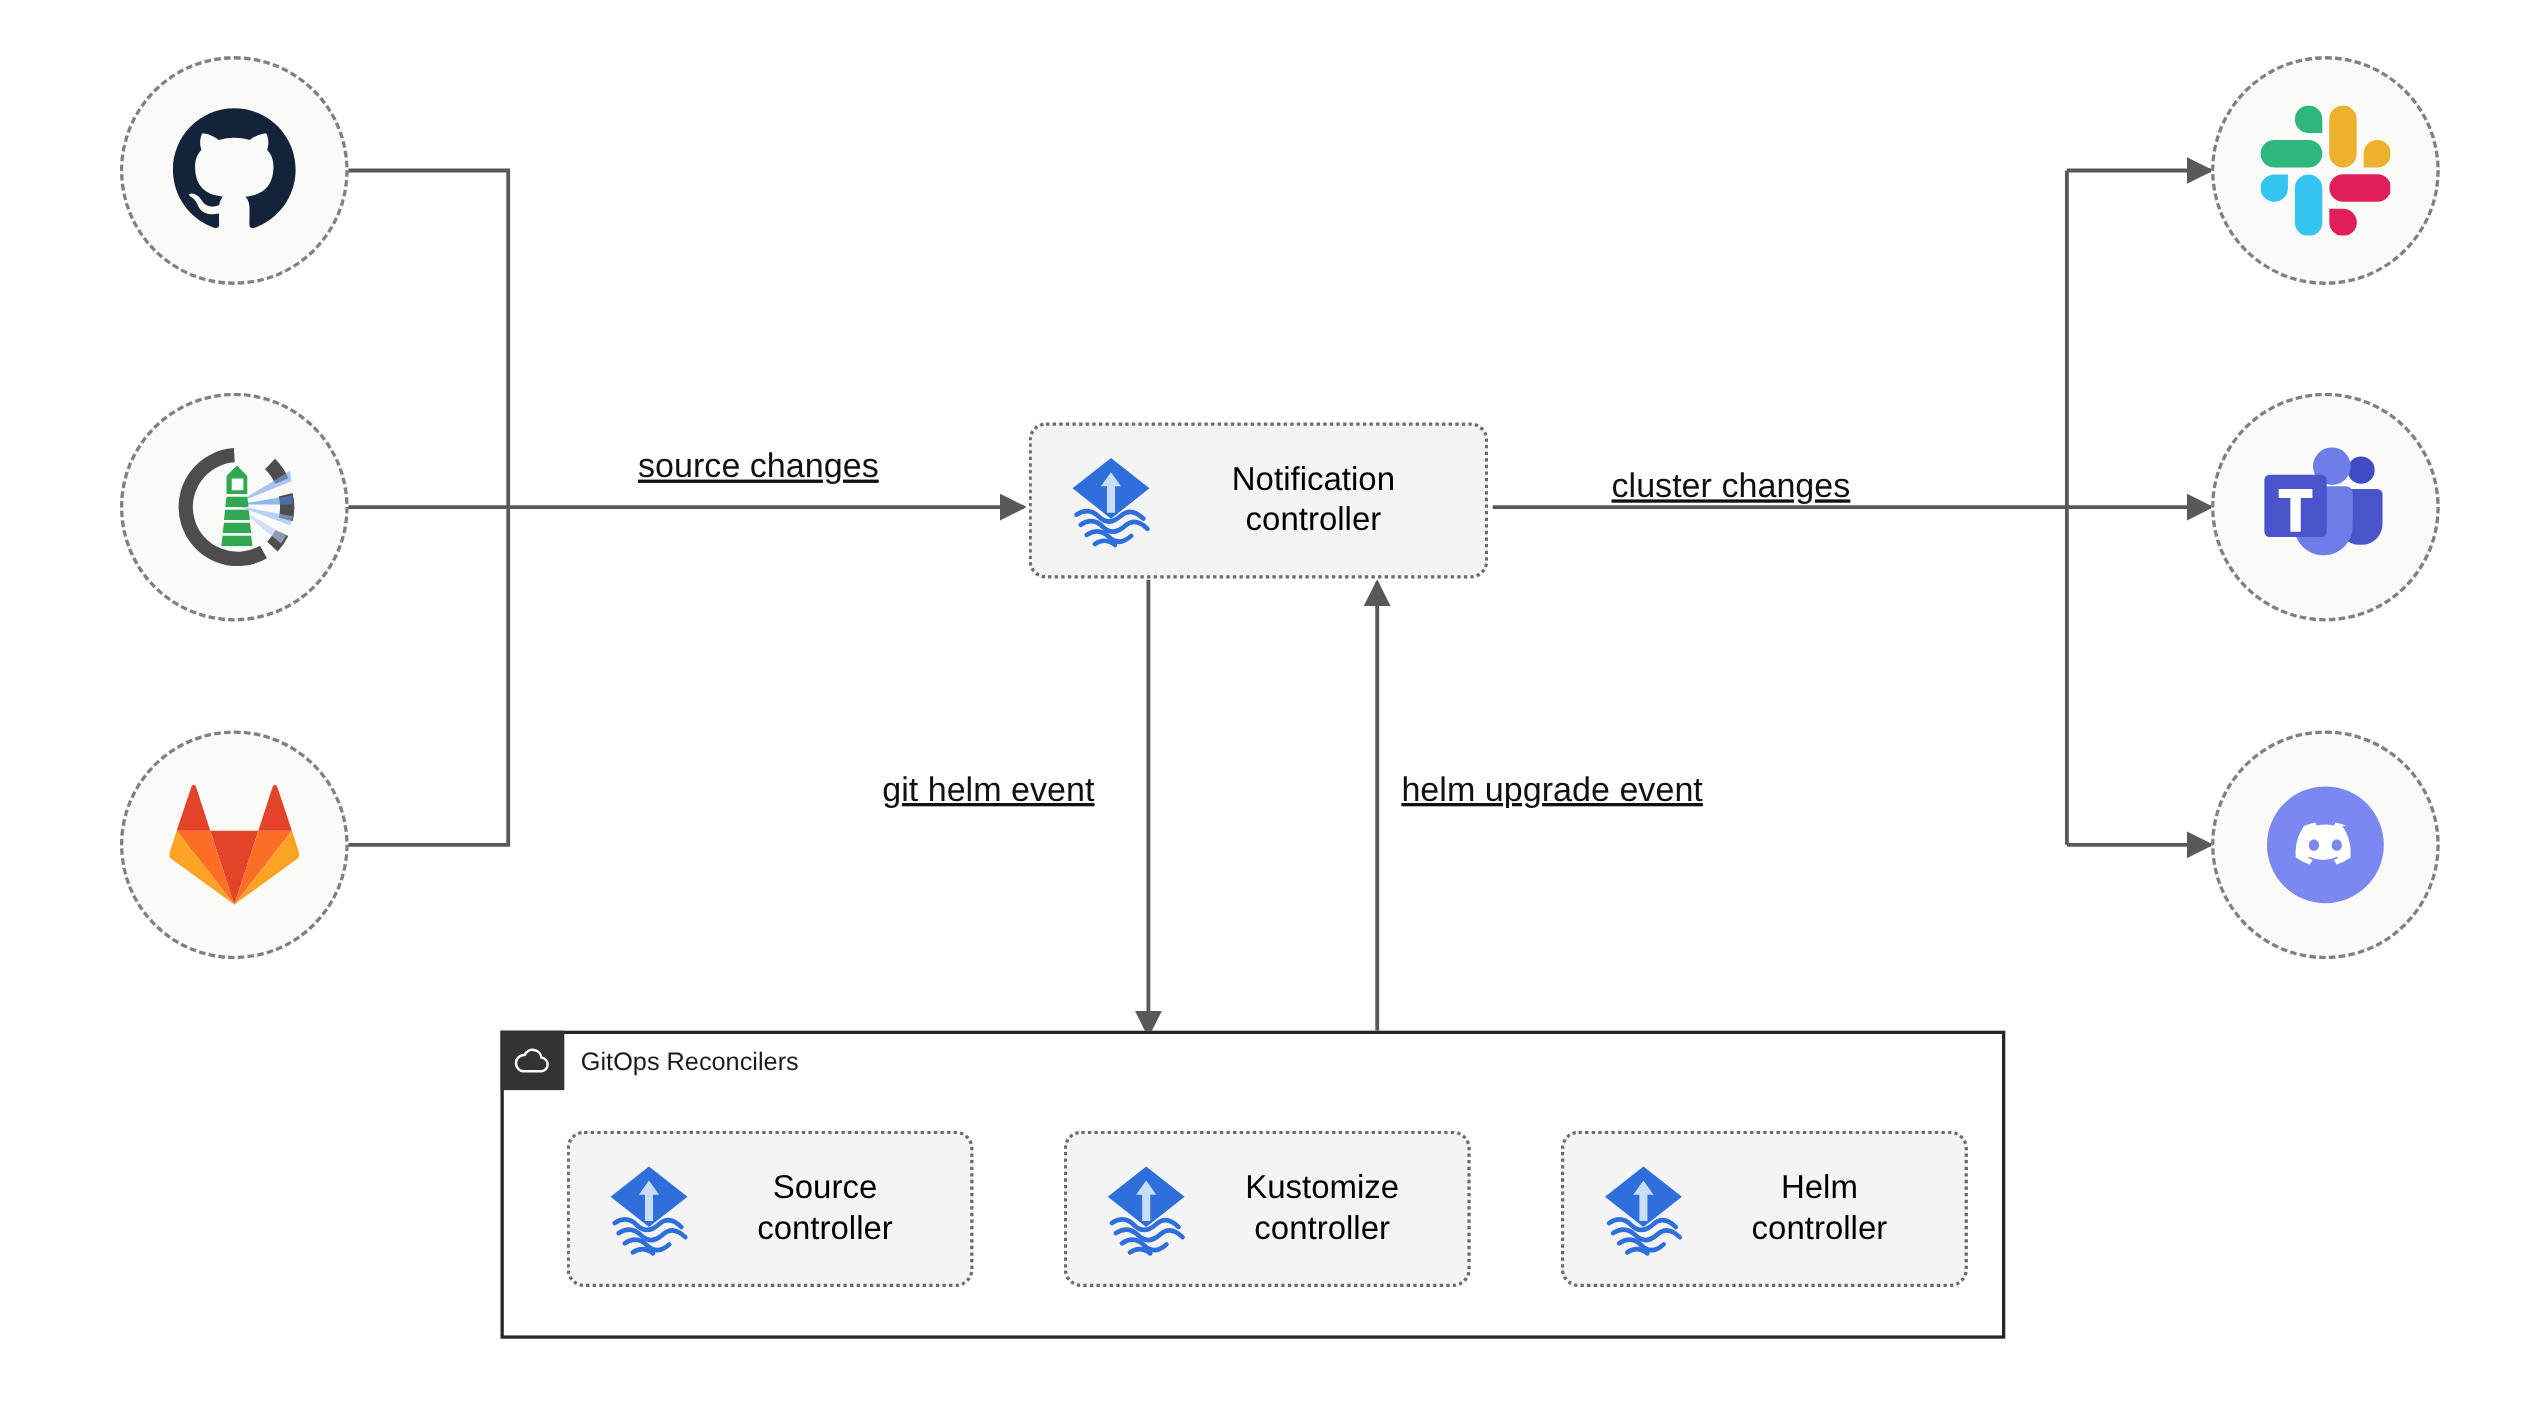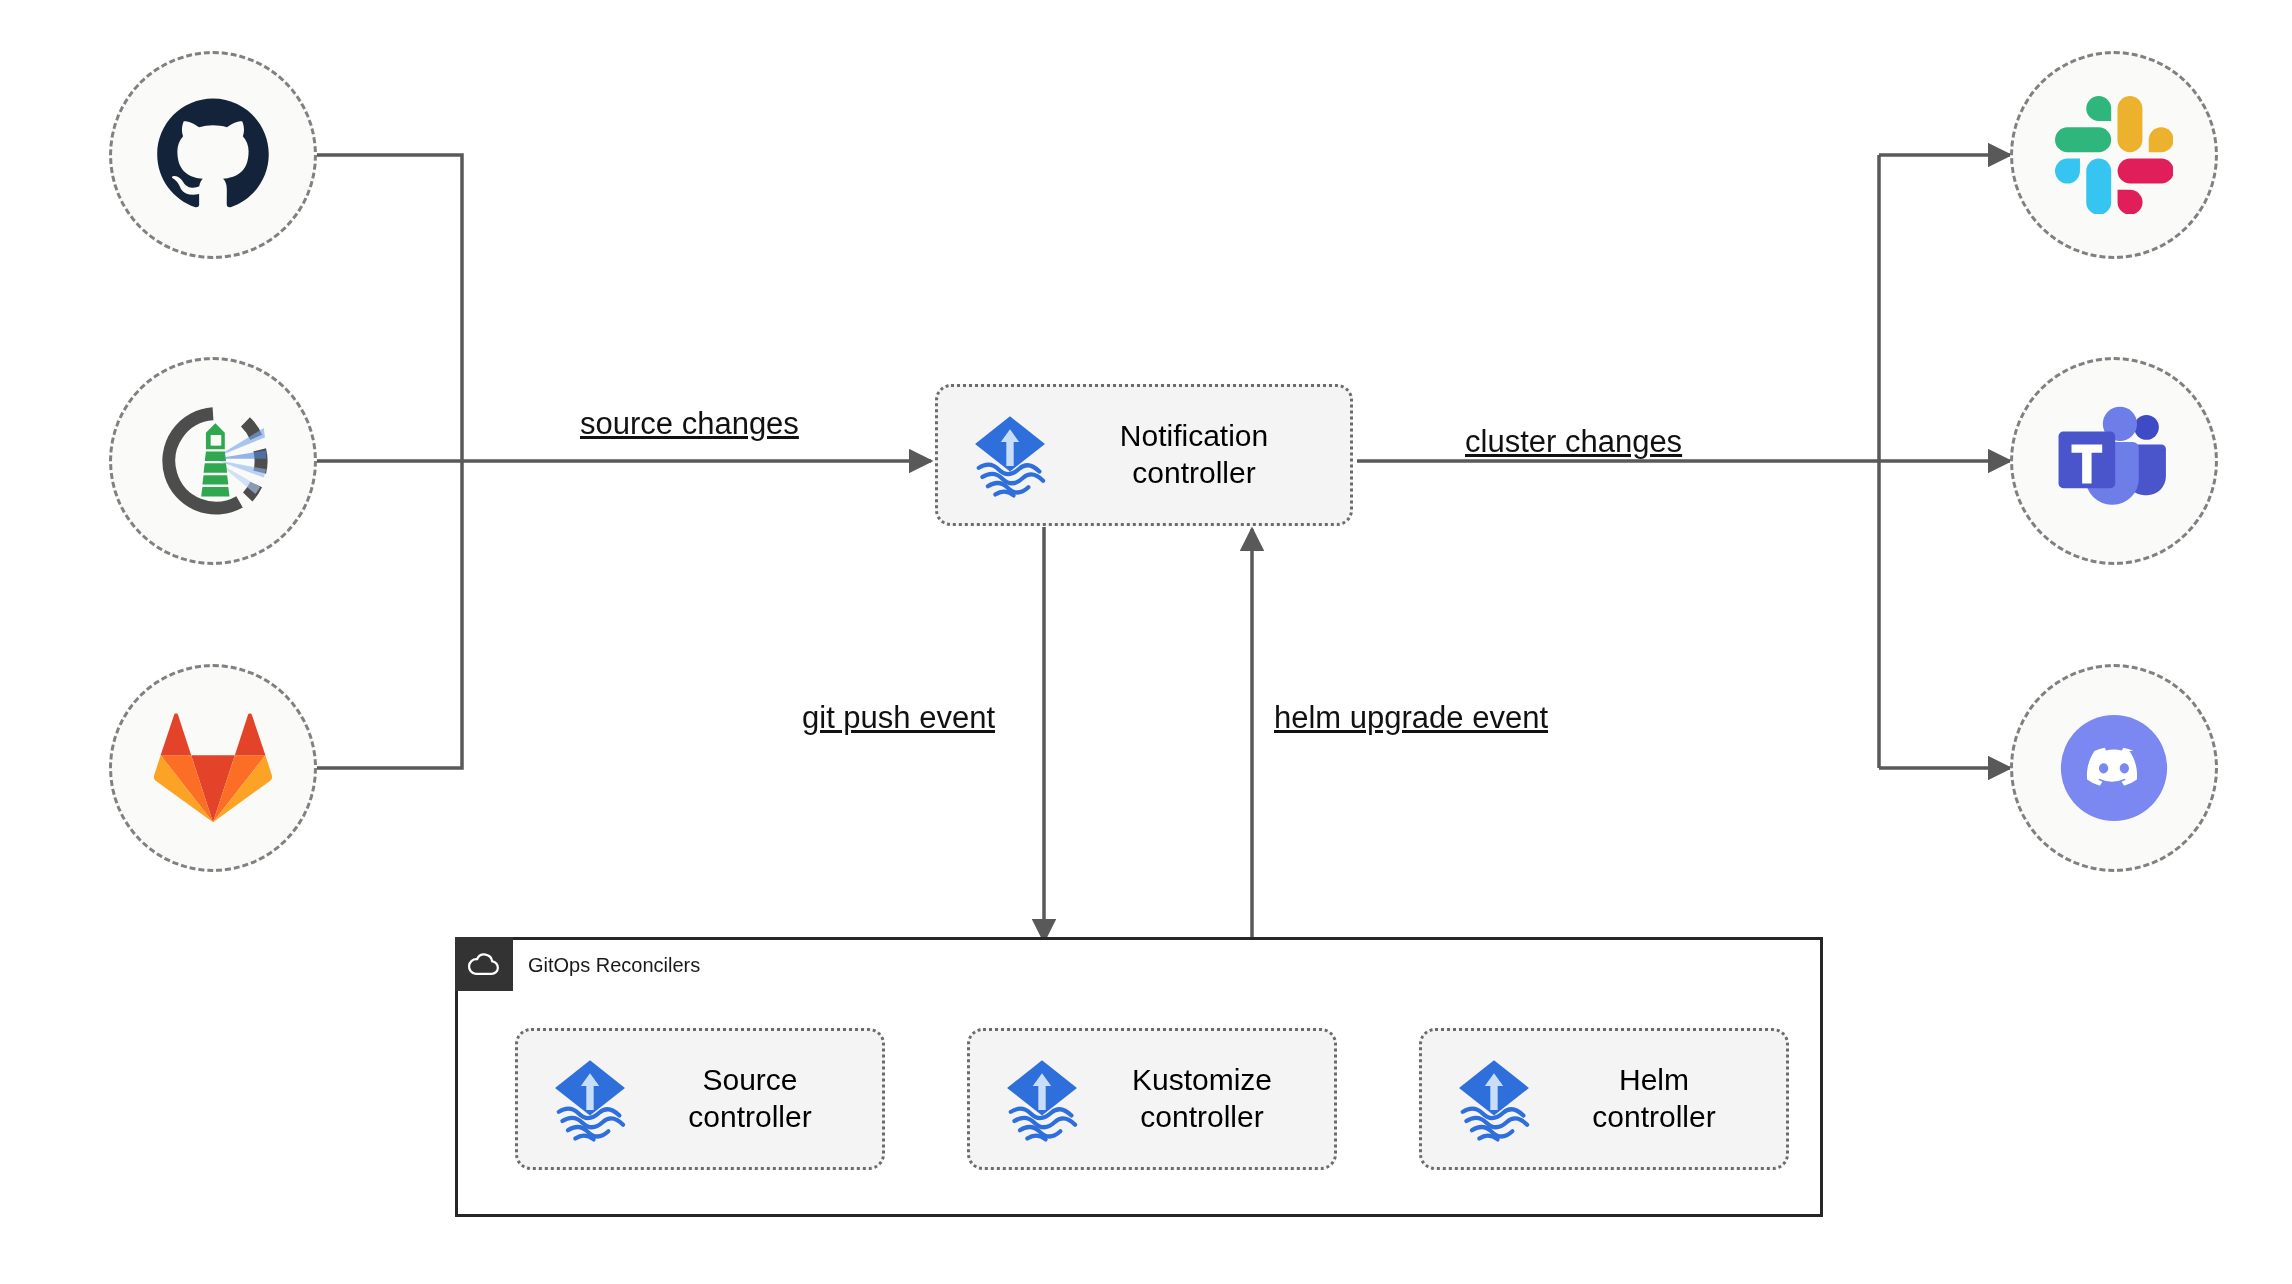--- a/index.html
+++ b/index.html
@@ -95,21 +95,21 @@
     align-items: center;
     justify-content: center;
   }
   #gitops-tab svg { width: 34px; height: 34px; display: block; }
   #gitops-title {
     position: absolute;
     left: 70px;
     top: 0px;
     height: 51px;
     line-height: 51px;
-    font-size: 20px;
+    font-size: 23px;
     color: #1a1a1a;
   }
 
   
   .edge-label {
     position: absolute;
     font-size: 31px;
     color: #111111;
     white-space: nowrap;
     text-decoration: underline;
@@ -306,17 +306,17 @@
       </svg>
       <div class="ctrl-label">Helm
 controller</div>
     </div>
   </div>
 
   <div class="edge-label" style="left:580px; top:406px;">source changes</div>
 
   <div class="edge-label" style="left:1465px; top:424px;">cluster changes</div>
 
-  <div class="edge-label" style="left:802px; top:700px;">git push event</div>
+  <div class="edge-label" style="left:802px; top:700px;">git helm event</div>
 
   <div class="edge-label" style="left:1274px; top:700px;">helm upgrade event</div>
 
 </div>
 
 </body></html>

